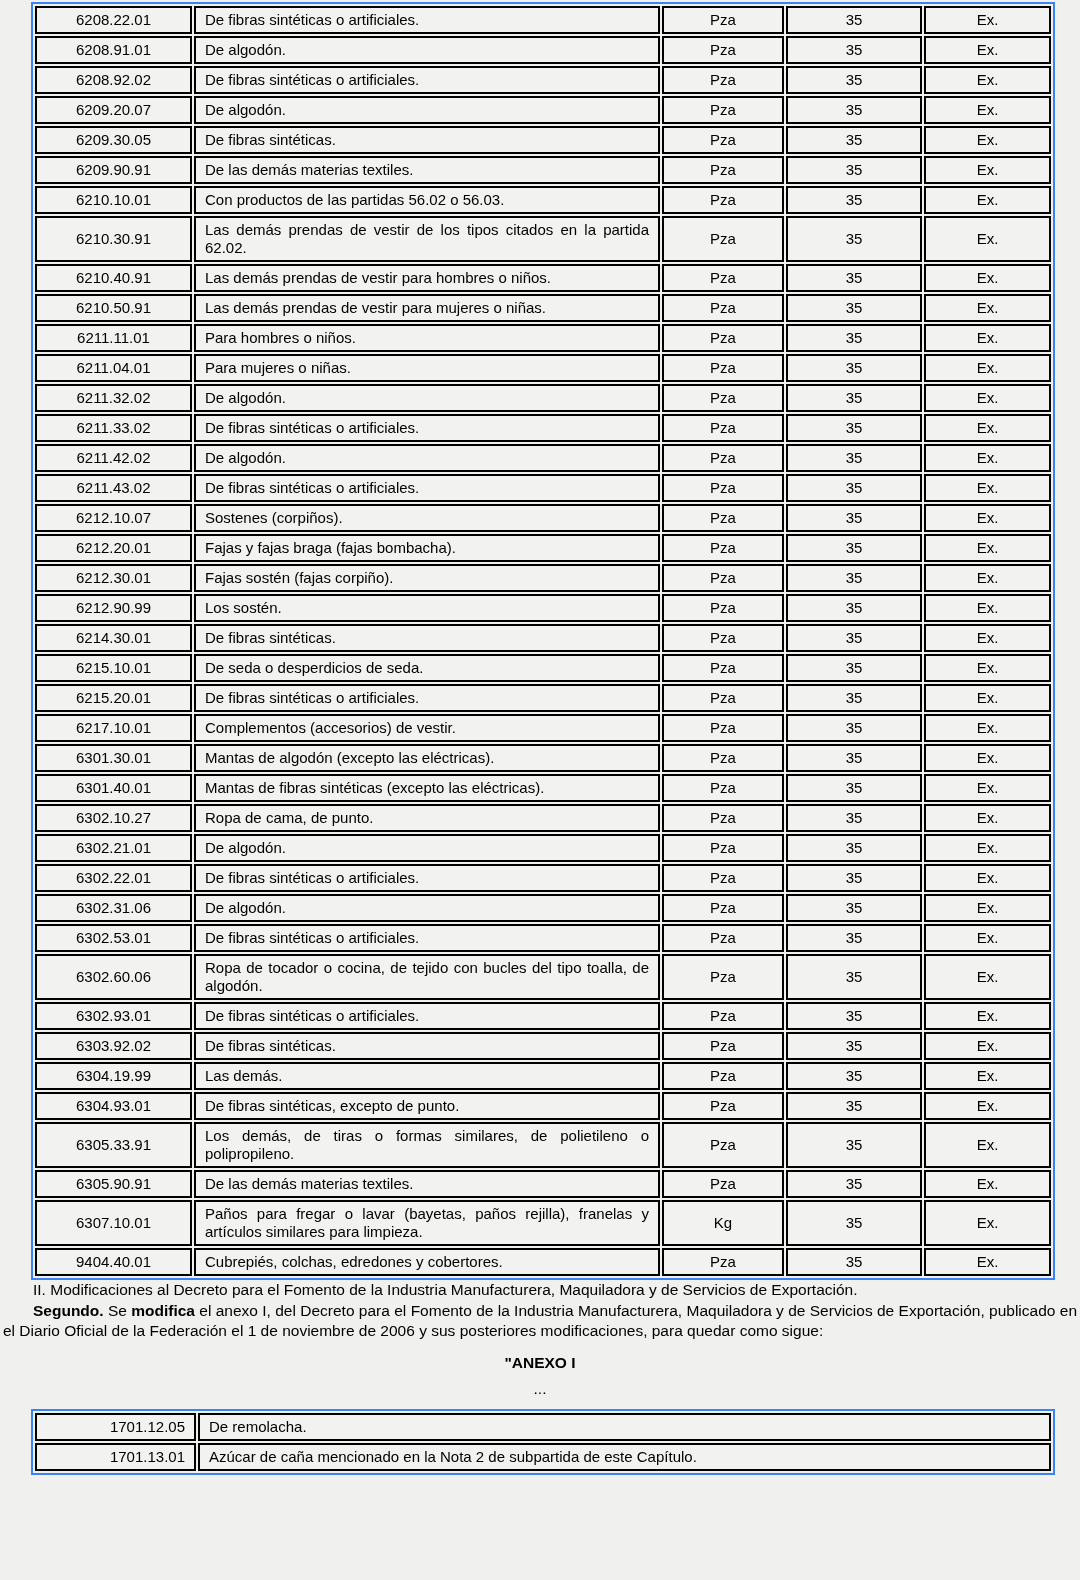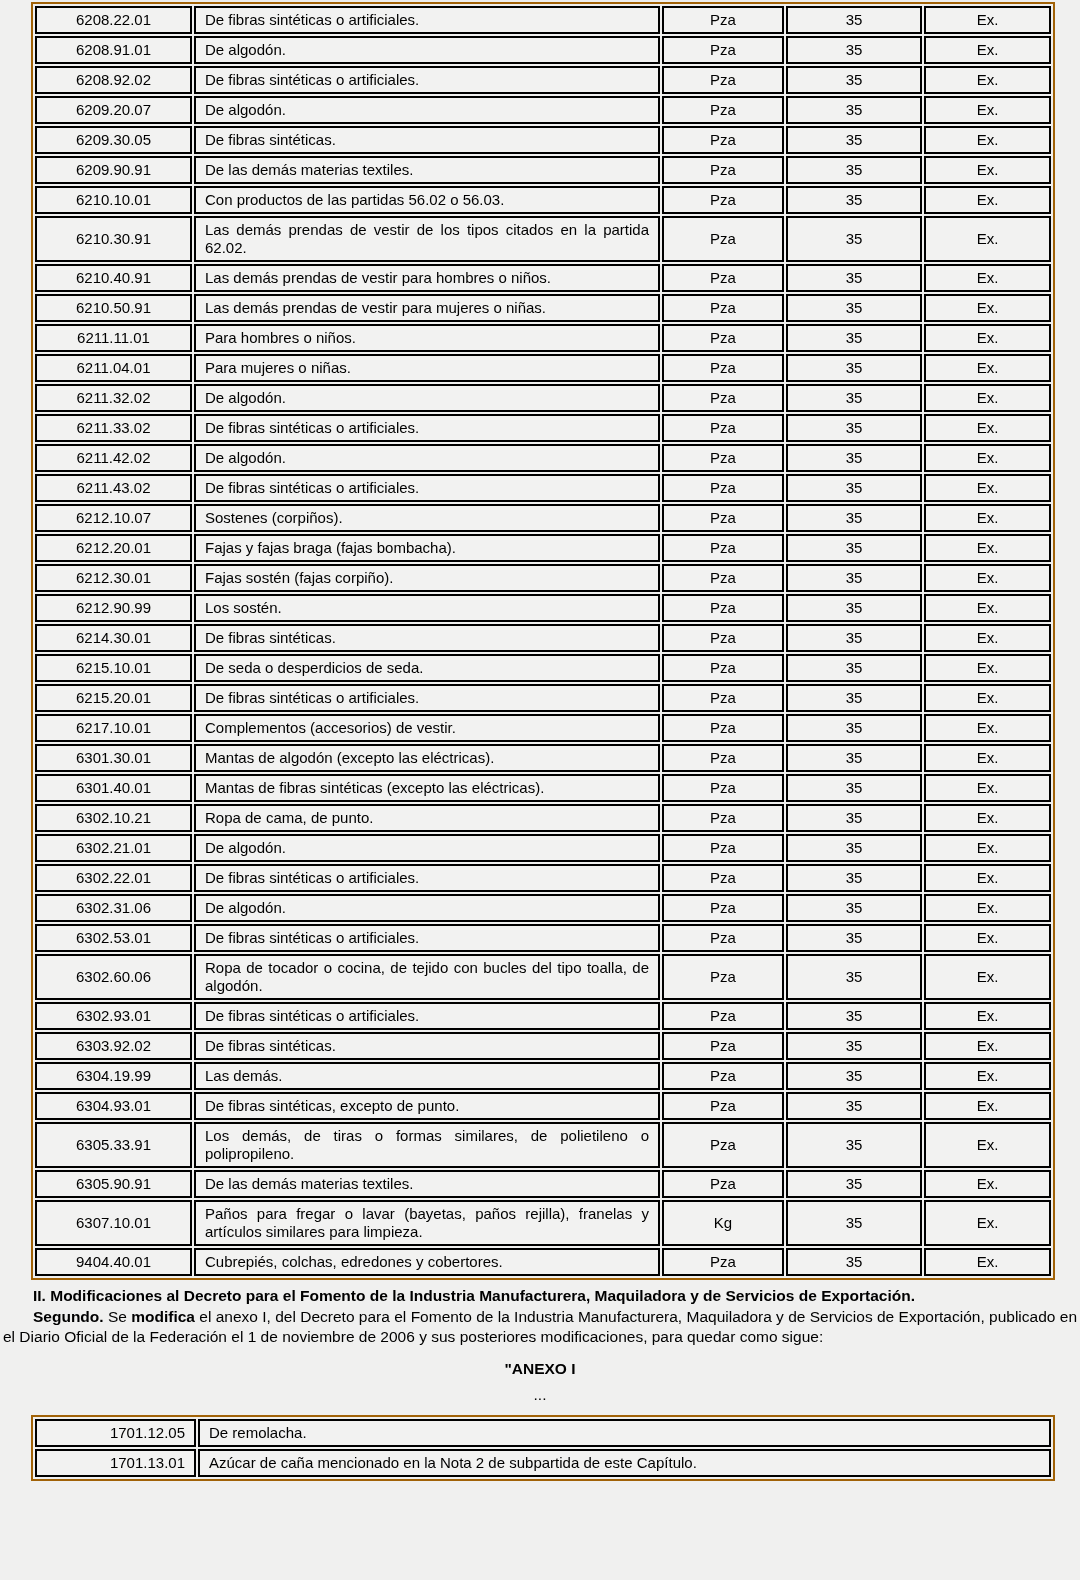--- a/index.html
+++ b/index.html
@@ -8,21 +8,21 @@
     background: #f0f0ef;
     color: #000;
     font-family: "Liberation Sans", "DejaVu Sans", sans-serif;
     overflow: hidden;
   }
   .page { padding-top: 2px; }
 
   table.doc-table {
     border-collapse: separate;
     border-spacing: 2px;
-    border: 2px solid #a16207;
+    border: 2px solid #3b82f6;
     margin-left: 31px;
     width: 1022px;
     table-layout: fixed;
   }
   table.doc-table td {
     border: 2px solid #000;
     background: #f2f2f1;
     font-size: 15px;
     line-height: 18px;
     vertical-align: middle;
@@ -35,21 +35,21 @@
   .tariff td.col-duty,
   .tariff td.col-ex   { text-align: center; padding: 3px 2px; }
 
   .par {
     margin: 0 3px;
     text-align: justify;
     text-indent: 30px;
     font-size: 15.5px;
     line-height: 20px;
   }
-  .par-heading { margin-top: 6px; font-weight: bold; }
+  .par-heading { font-weight: normal; }
   .par-segundo { margin-top: 1px; }
   .centered {
     text-align: center;
     text-indent: 0;
     margin: 12px 3px 0 3px;
     font-size: 15.5px;
     line-height: 20px;
   }
   .anexo-title { font-weight: bold; }
   .dots { margin-top: 6px; }
@@ -248,21 +248,21 @@
           <td class="col-ex">Ex.</td>
         </tr>
         <tr>
           <td class="col-code">6301.40.01</td>
           <td class="col-desc">Mantas de fibras sintéticas (excepto las eléctricas).</td>
           <td class="col-unit">Pza</td>
           <td class="col-duty">35</td>
           <td class="col-ex">Ex.</td>
         </tr>
         <tr>
-          <td class="col-code">6302.10.21</td>
+          <td class="col-code">6302.10.27</td>
           <td class="col-desc">Ropa de cama, de punto.</td>
           <td class="col-unit">Pza</td>
           <td class="col-duty">35</td>
           <td class="col-ex">Ex.</td>
         </tr>
         <tr>
           <td class="col-code">6302.21.01</td>
           <td class="col-desc">De algodón.</td>
           <td class="col-unit">Pza</td>
           <td class="col-duty">35</td>

